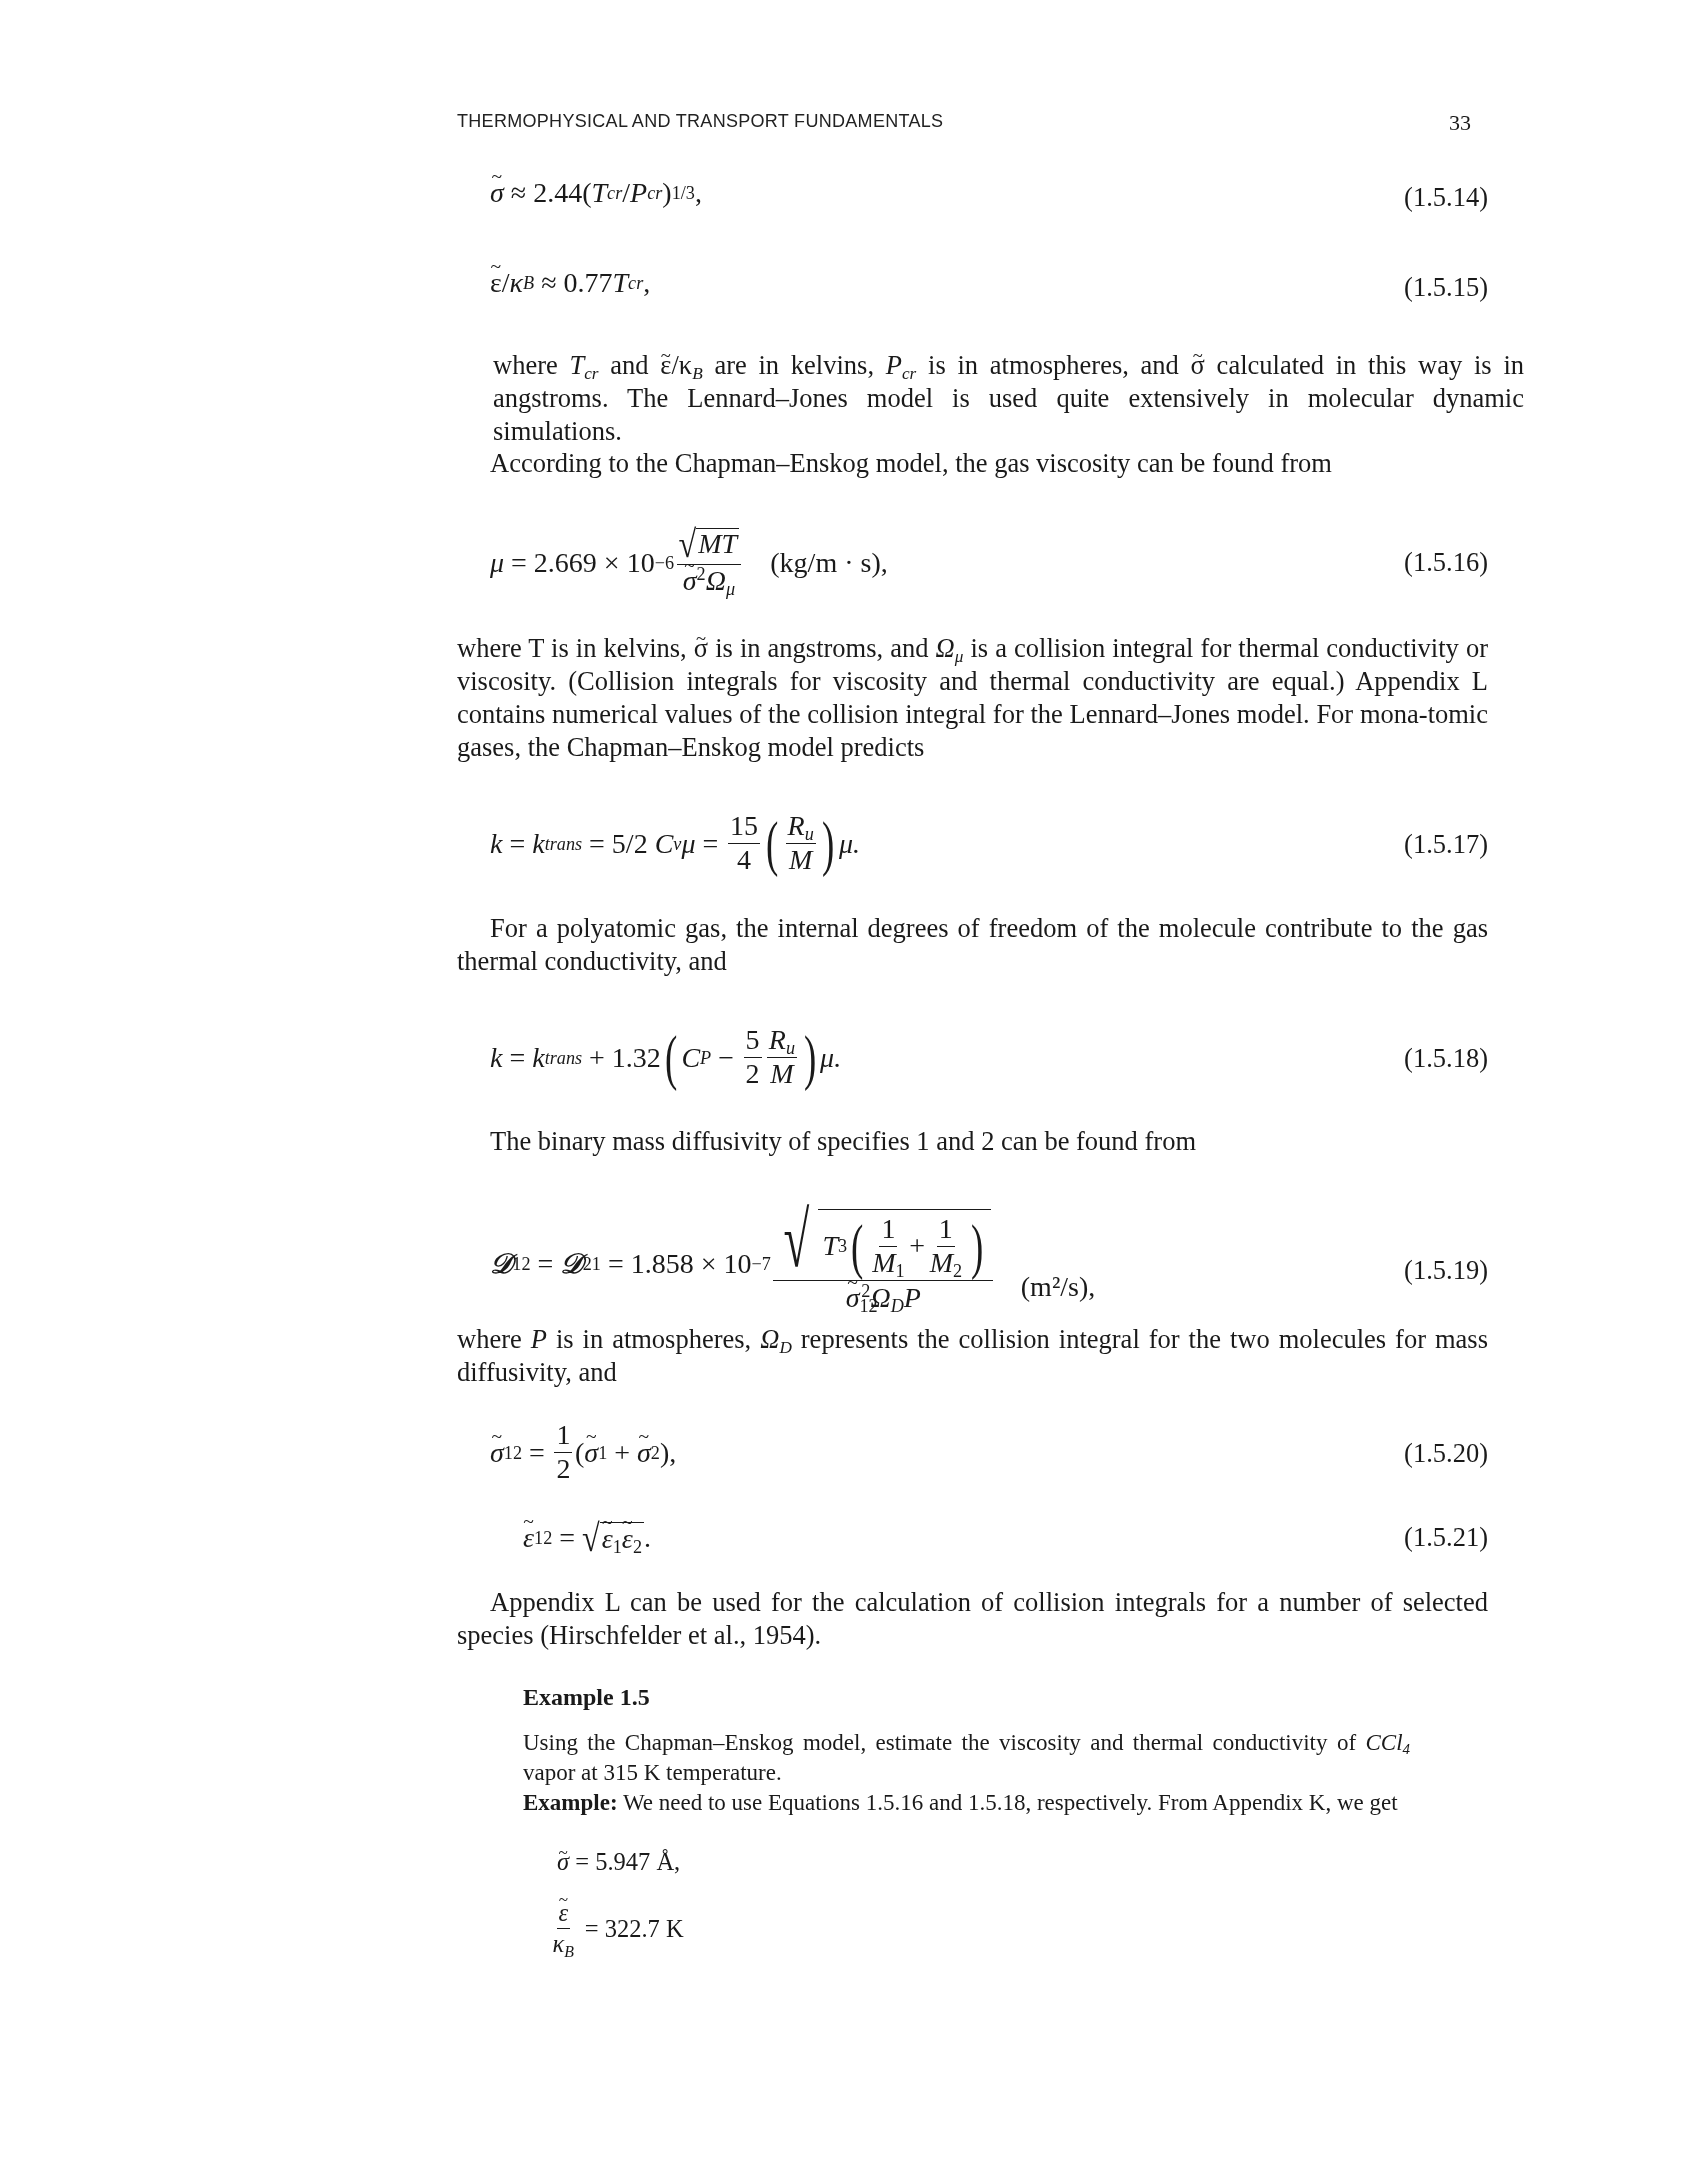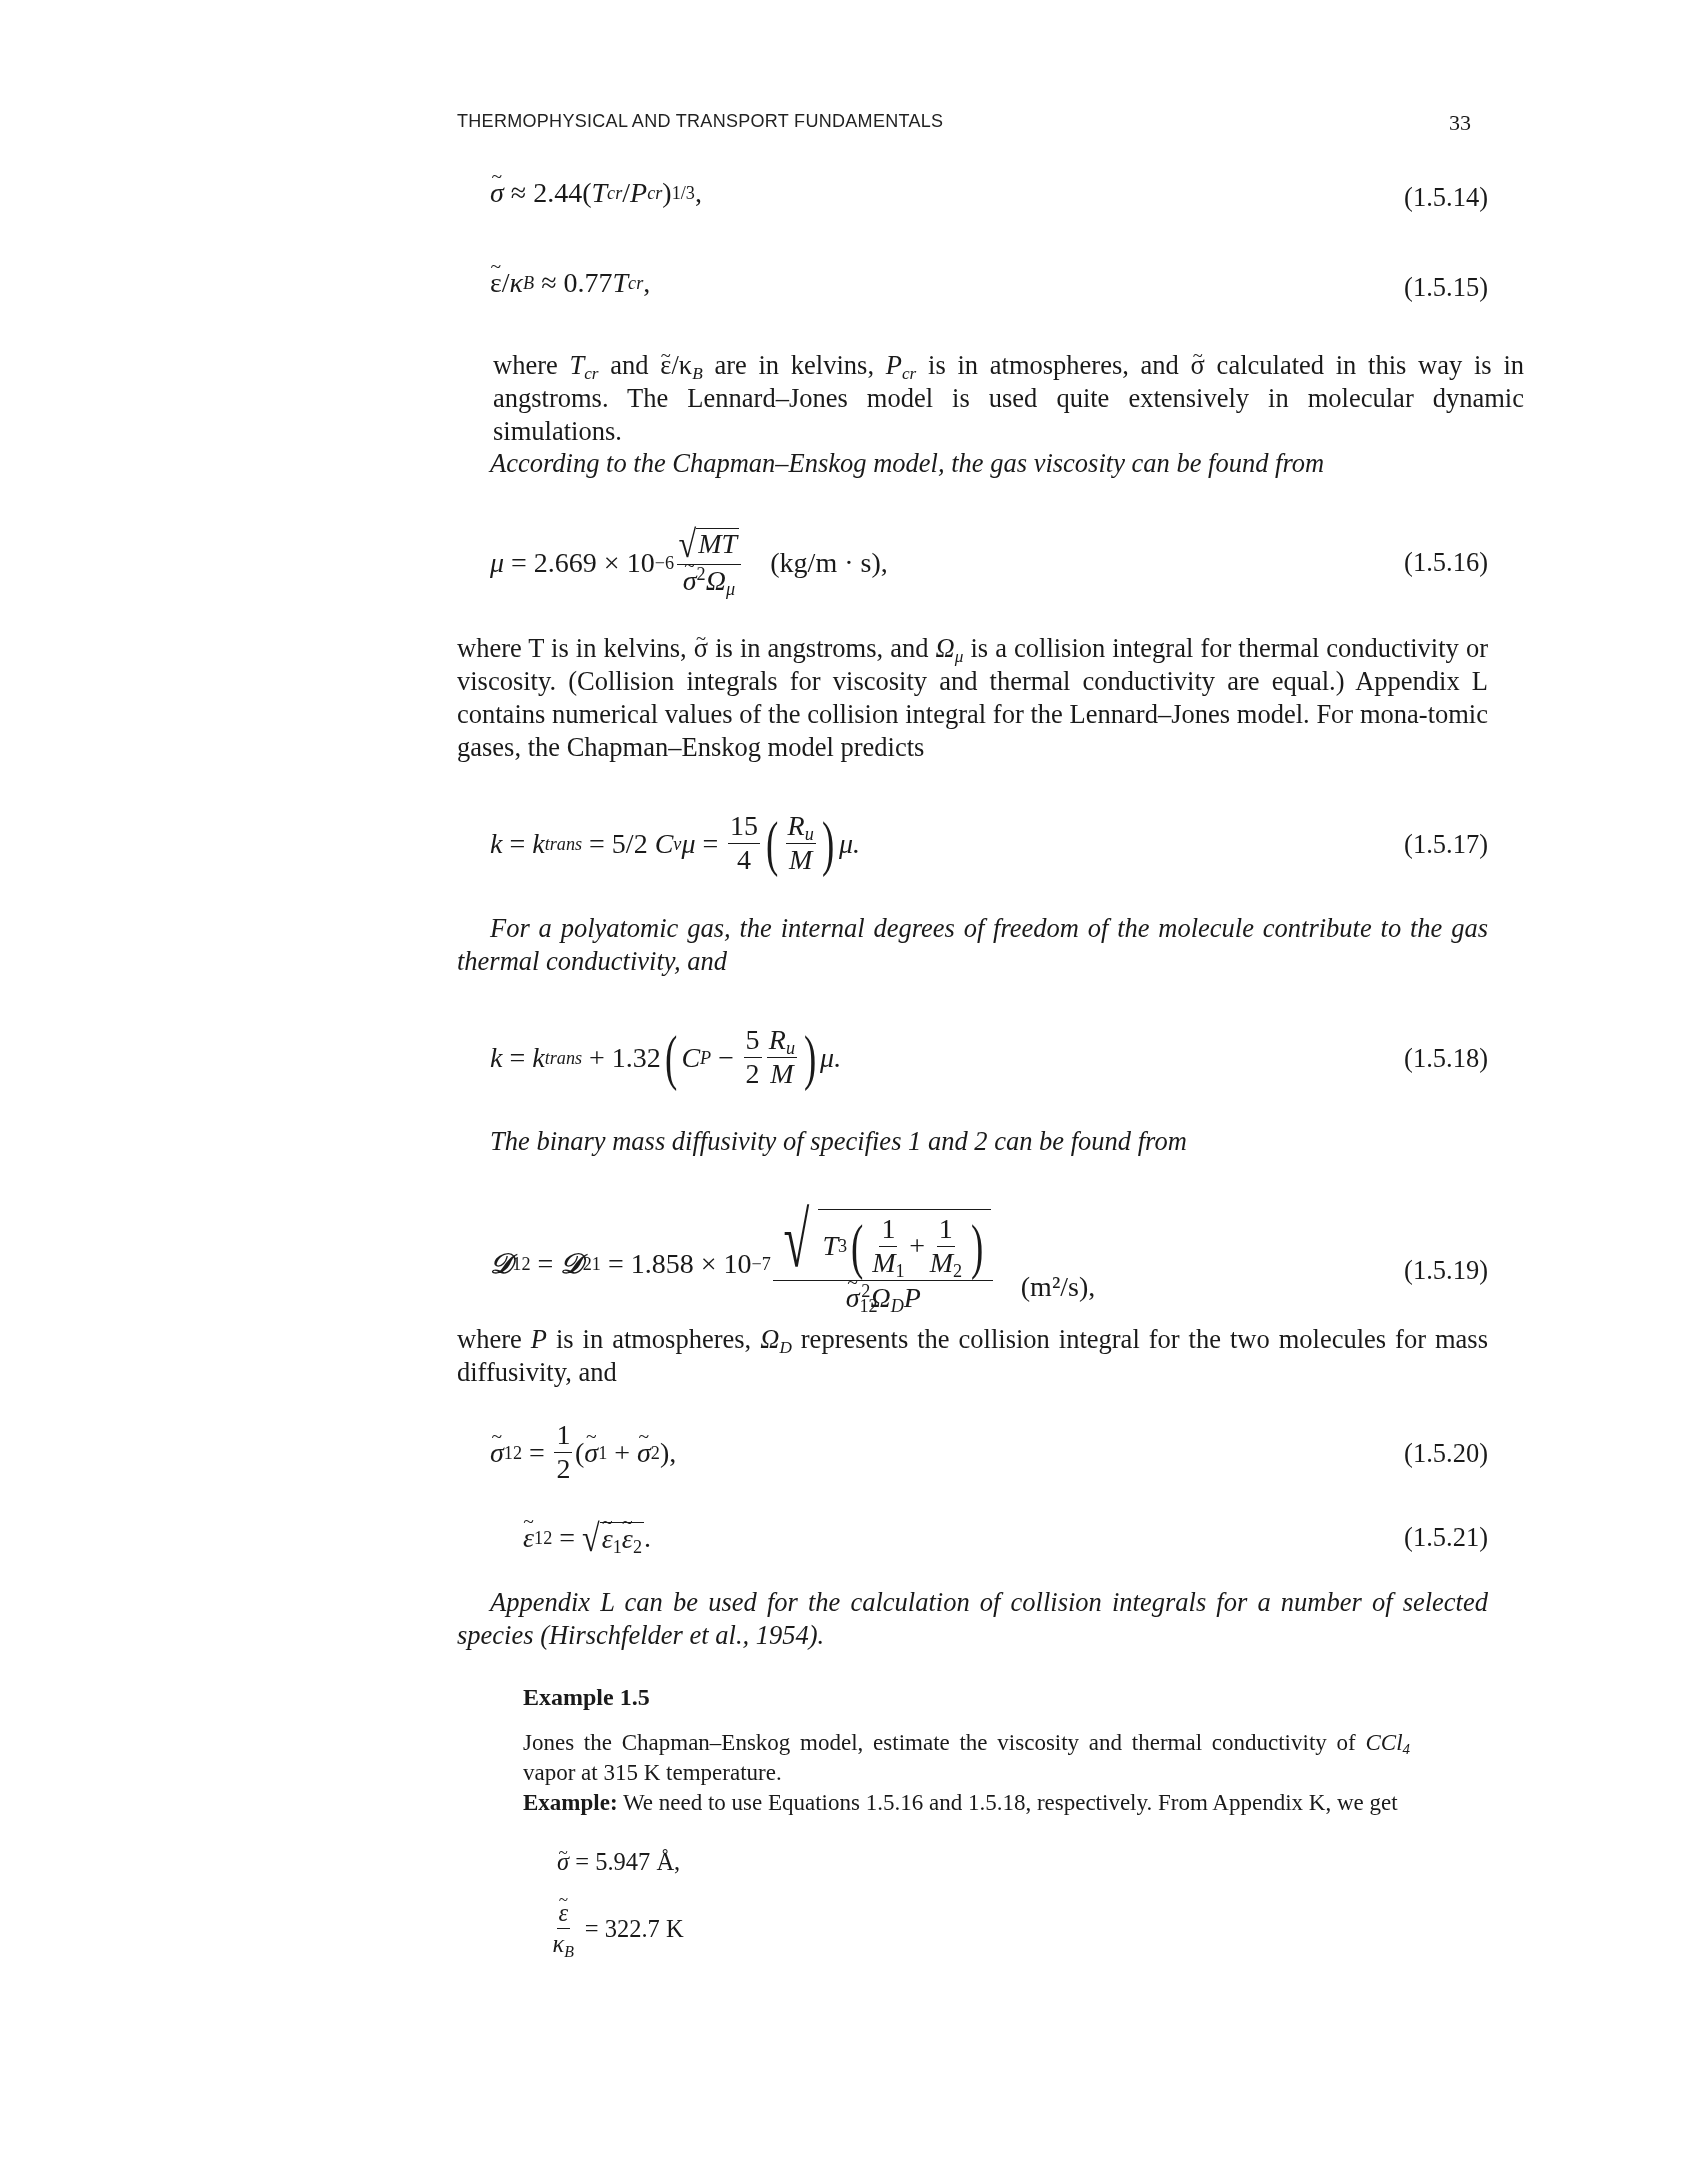--- a/index.html
+++ b/index.html
@@ -5,21 +5,21 @@
   html, body { margin:0; padding:0; background:#ffffff; }
   body { width:1687px; height:2183px; position:relative; overflow:hidden; color:#1a1a1a;
          font-family:"Liberation Serif","DejaVu Serif",serif; }
   .abs { position:absolute; }
   .header { left:457px; top:111px; font-family:"Liberation Sans","DejaVu Sans",sans-serif; font-size:18px; letter-spacing:0.3px; color:#222; }
   .pagenum { left:1449px; top:110px; font-size:22px; }
   .eqnum { position:absolute; right:0; font-size:26.5px; }
   .eqrow { position:absolute; left:457px; width:1031px; height:40px; }
   .eq { position:absolute; left:33px; font-size:28px; white-space:nowrap; display:flex; align-items:center; }
   .para { position:absolute; left:457px; width:1031px; font-size:26.5px; line-height:33px; text-align:justify; }
-  .indent { text-indent:33px;font-style:italic; }
+  .indent { text-indent:33px; }
   i, .it { font-style:italic; }
   sub { font-size:0.65em; vertical-align:-0.3em; line-height:0; }
   sup { font-size:0.65em; vertical-align:0.55em; line-height:0; }
   .frac { display:inline-flex; flex-direction:column; align-items:center; vertical-align:middle; margin:0 2.6px; }
   .frac .num { padding:0 2px 1.3px; border-bottom:1.7px solid #1a1a1a; line-height:1.1; }
   .frac .den { padding:1.3px 2px 0; line-height:1.1; }
   .tilde { position:relative; display:inline-block; }
   .tilde::before { content:"~"; position:absolute; left:50%; top:-0.55em; transform:translateX(-50%); font-size:0.7em; font-style:normal; }
   .sqrt { display:inline-flex; align-items:stretch; }
   .sqrt .rad { font-size:1.15em; font-style:normal; line-height:1; transform:scaleY(1.2); }
@@ -218,21 +218,21 @@
       </span>
     <span>.</span>
   </div>
   <span class="eqnum" style="top:6.6px">(1.5.21)</span>
 </div>
 
 <div class="para indent" style="top:1586px;">Appendix L can be used for the calculation of collision integrals for a number of selected species (Hirschfelder et al., 1954).</div>
 
 <div class="example example-title" style="top:1682px;">Example 1.5</div>
 <div class="example" style="top:1728px;">
-  <span>Jones the Chapman–Enskog model, estimate the viscosity and thermal conductivity of </span><i>CCl</i><sub class="it">4</sub><span> vapor at 315 K temperature.</span><br>
+  <span>Using the Chapman–Enskog model, estimate the viscosity and thermal conductivity of </span><i>CCl</i><sub class="it">4</sub><span> vapor at 315 K temperature.</span><br>
   <b>Example:</b><span> We need to use Equations 1.5.16 and 1.5.18, respectively. From Appendix K, we get</span>
 </div>
 
 <div class="example" style="top:1847px; left:557px; font-size:24.5px;">
   <span class="it tilde">σ</span><span style="white-space:pre"> = 5.947 Å,</span>
 </div>
 <div class="example" style="top:1900px; left:548px; font-size:24.5px; display:flex; align-items:center;">
   <span class="frac">
       <span class="num it tilde" style="border-bottom-width:1.3px">ε</span>
       <span class="den"><i>κ</i><sub class="it">B</sub></span>

